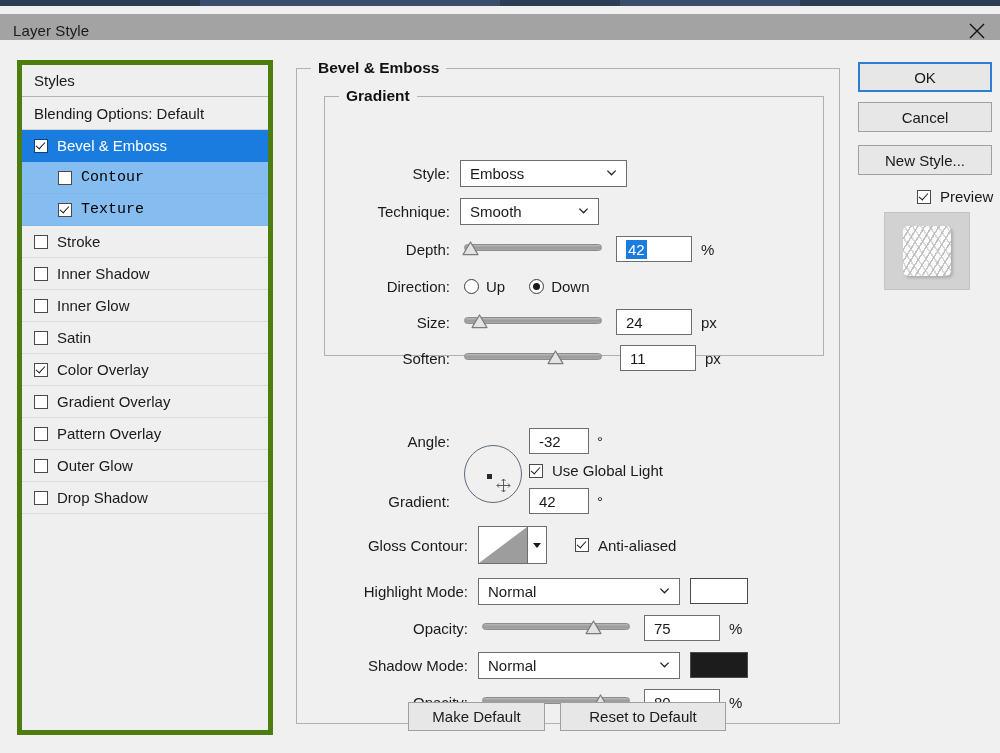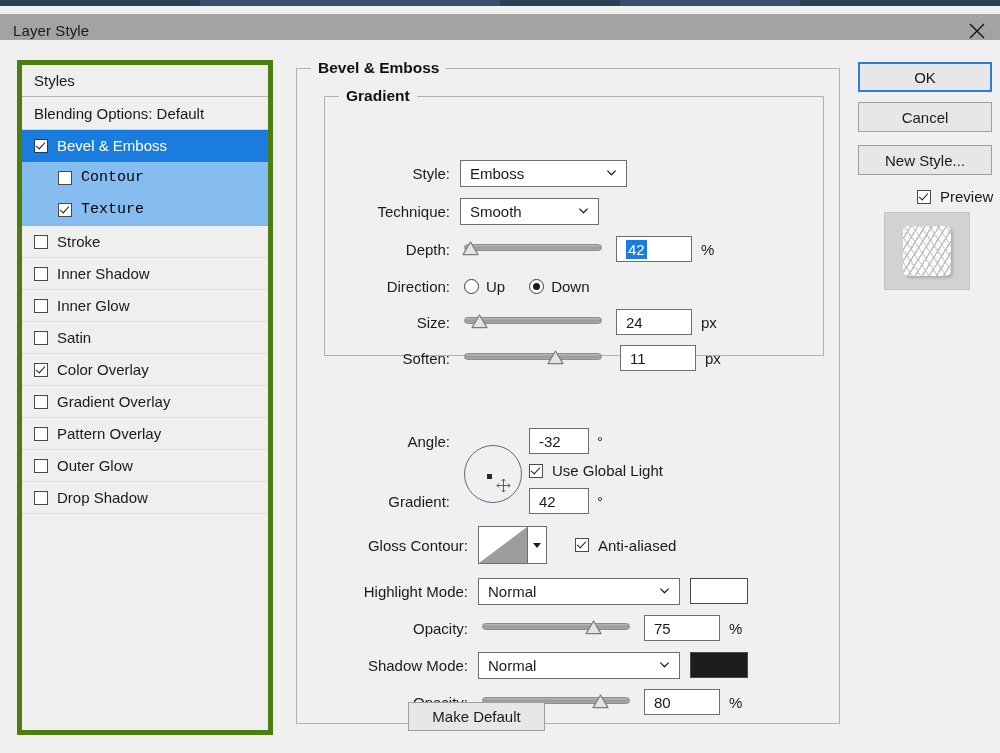--- a/index.html
+++ b/index.html
@@ -611,20 +611,21 @@
               <path d="M8.5 1 L16 13.6 L1 13.6 Z" fill="#e3e3e3" stroke="#7b7b7b" stroke-width="1.2" stroke-linejoin="round"></path>
             </svg></div>
         </div>
       <div class="num" style="margin-left:14px; width:76px;">
         <span>80</span>
       </div>
       <div class="unit">%</div>
     </div>
 
     <div class="btn" id="btn-make-default">Make Default</div>
+    <div class="btn" id="btn-reset-default">Reset to Default</div>
 
     <div class="btn primary" id="btn-ok">OK</div>
     <div class="btn" id="btn-cancel">Cancel</div>
     <div class="btn" id="btn-newstyle">New Style...</div>
 
     <div class="cbrow" id="preview-check">
       <div class="cb checked"></div>
       <span class="cb-lbl">Preview</span>
     </div>
 

